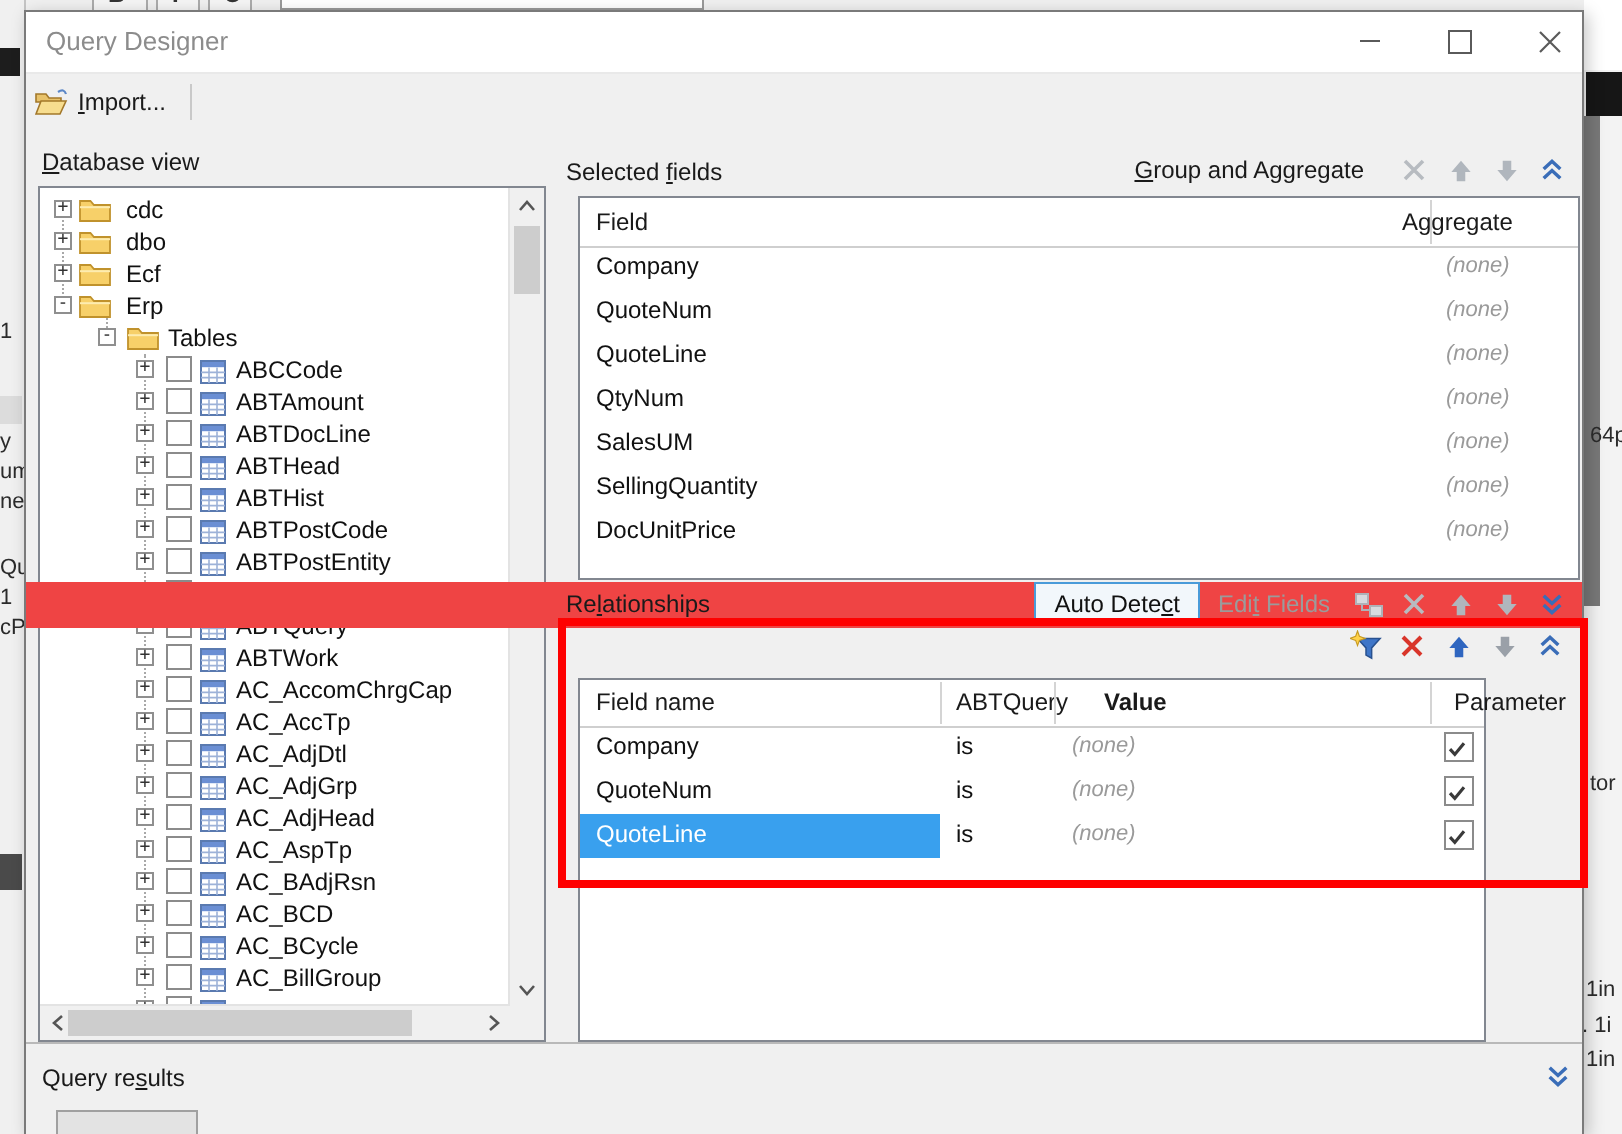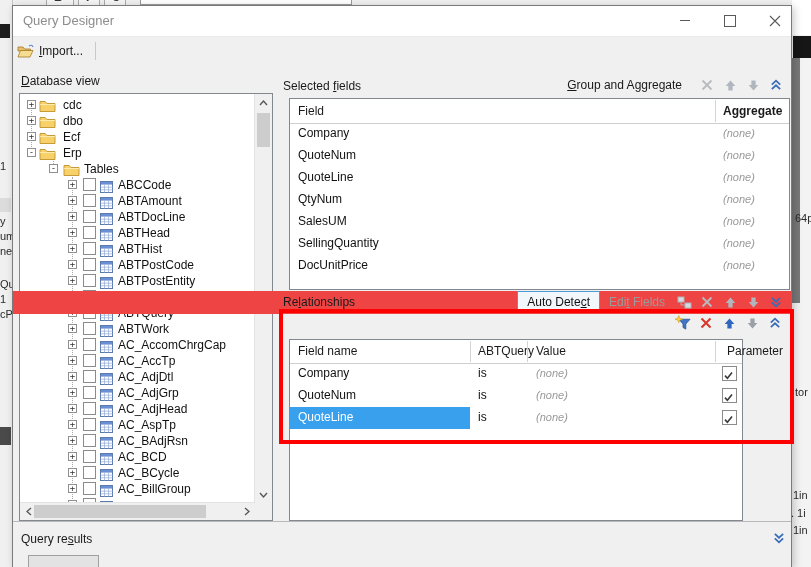--- a/index.html
+++ b/index.html
@@ -425,21 +425,21 @@
             <path d="M2 6 L6.5 1.8 L11 6" fill="none" stroke="#3a6db8" stroke-width="1.9"></path>
             <path d="M2 11 L6.5 6.8 L11 11" fill="none" stroke="#3a6db8" stroke-width="1.9"></path>
           </svg>
         </span>
     </div>
 
     <div class="panel-box" style="left:276px;top:92px;width:501px;height:192px;">
       <div class="abs" style="left:0;top:0;width:100%;height:24px;border-bottom:1px solid #cfcfcf;">
         <span class="hdr-cell" style="left:8px;line-height:24px;">Field</span>
         <span class="abs" style="left:425px;top:1px;width:1px;height:22px;background:#d4d4d4;"></span>
-        <span class="hdr-cell" style="left:433px;line-height:24px;font-weight:bold;">Aggregate</span>
+        <span class="hdr-cell" style="left:411px;line-height:24px;">Aggregate</span>
       </div>
       <div id="field-rows">
           <div class="grid-row" style="top: 24px;">
             <span class="fname">Company</span>
             <span class="none-val" style="position: absolute; left: 433px; top: 4px;">(none)</span>
           </div>
           <div class="grid-row" style="top: 46px;">
             <span class="fname">QuoteNum</span>
             <span class="none-val" style="position: absolute; left: 433px; top: 4px;">(none)</span>
           </div>
@@ -535,21 +535,21 @@
           </svg>
         </span>
     </div>
 
     <div class="panel-box" style="left:276px;top:333px;width:454px;height:182px;">
       <div class="abs" style="left:0;top:0;width:100%;height:23px;border-bottom:1px solid #cfcfcf;">
         <span class="hdr-cell" style="left:8px;">Field name</span>
         <span class="abs" style="left:180px;top:1px;width:1px;height:21px;background:#d4d4d4;"></span>
         <span class="hdr-cell" style="left:188px;">ABTQuery</span>
         <span class="abs" style="left:237px;top:1px;width:1px;height:21px;background:#d4d4d4;"></span>
-        <span class="hdr-cell" style="left:246px;">Value</span>
+        <span class="hdr-cell" style="left:262px;font-weight:bold;">Value</span>
         <span class="abs" style="left:425px;top:1px;width:1px;height:21px;background:#d4d4d4;"></span>
         <span class="hdr-cell" style="left:437px;">Parameter</span>
       </div>
       <div id="filter-rows">
           <div class="grid-row" style="top: 23px;">
             <span class="fname">Company</span>
             <span class="fname" style="left: 188px;">is</span>
             <span class="none-val" style="position: absolute; left: 246px; top: 4px;">(none)</span>
             <div class="cb" style="left: 432px; top: 3px; width: 15px; height: 15px;"><svg width="11" height="11" viewBox="0 0 11 11">
                 <path d="M2 5.6 L4.4 8.2 L9 2.6" stroke="#3a3a3a" stroke-width="1.6" fill="none"></path>

